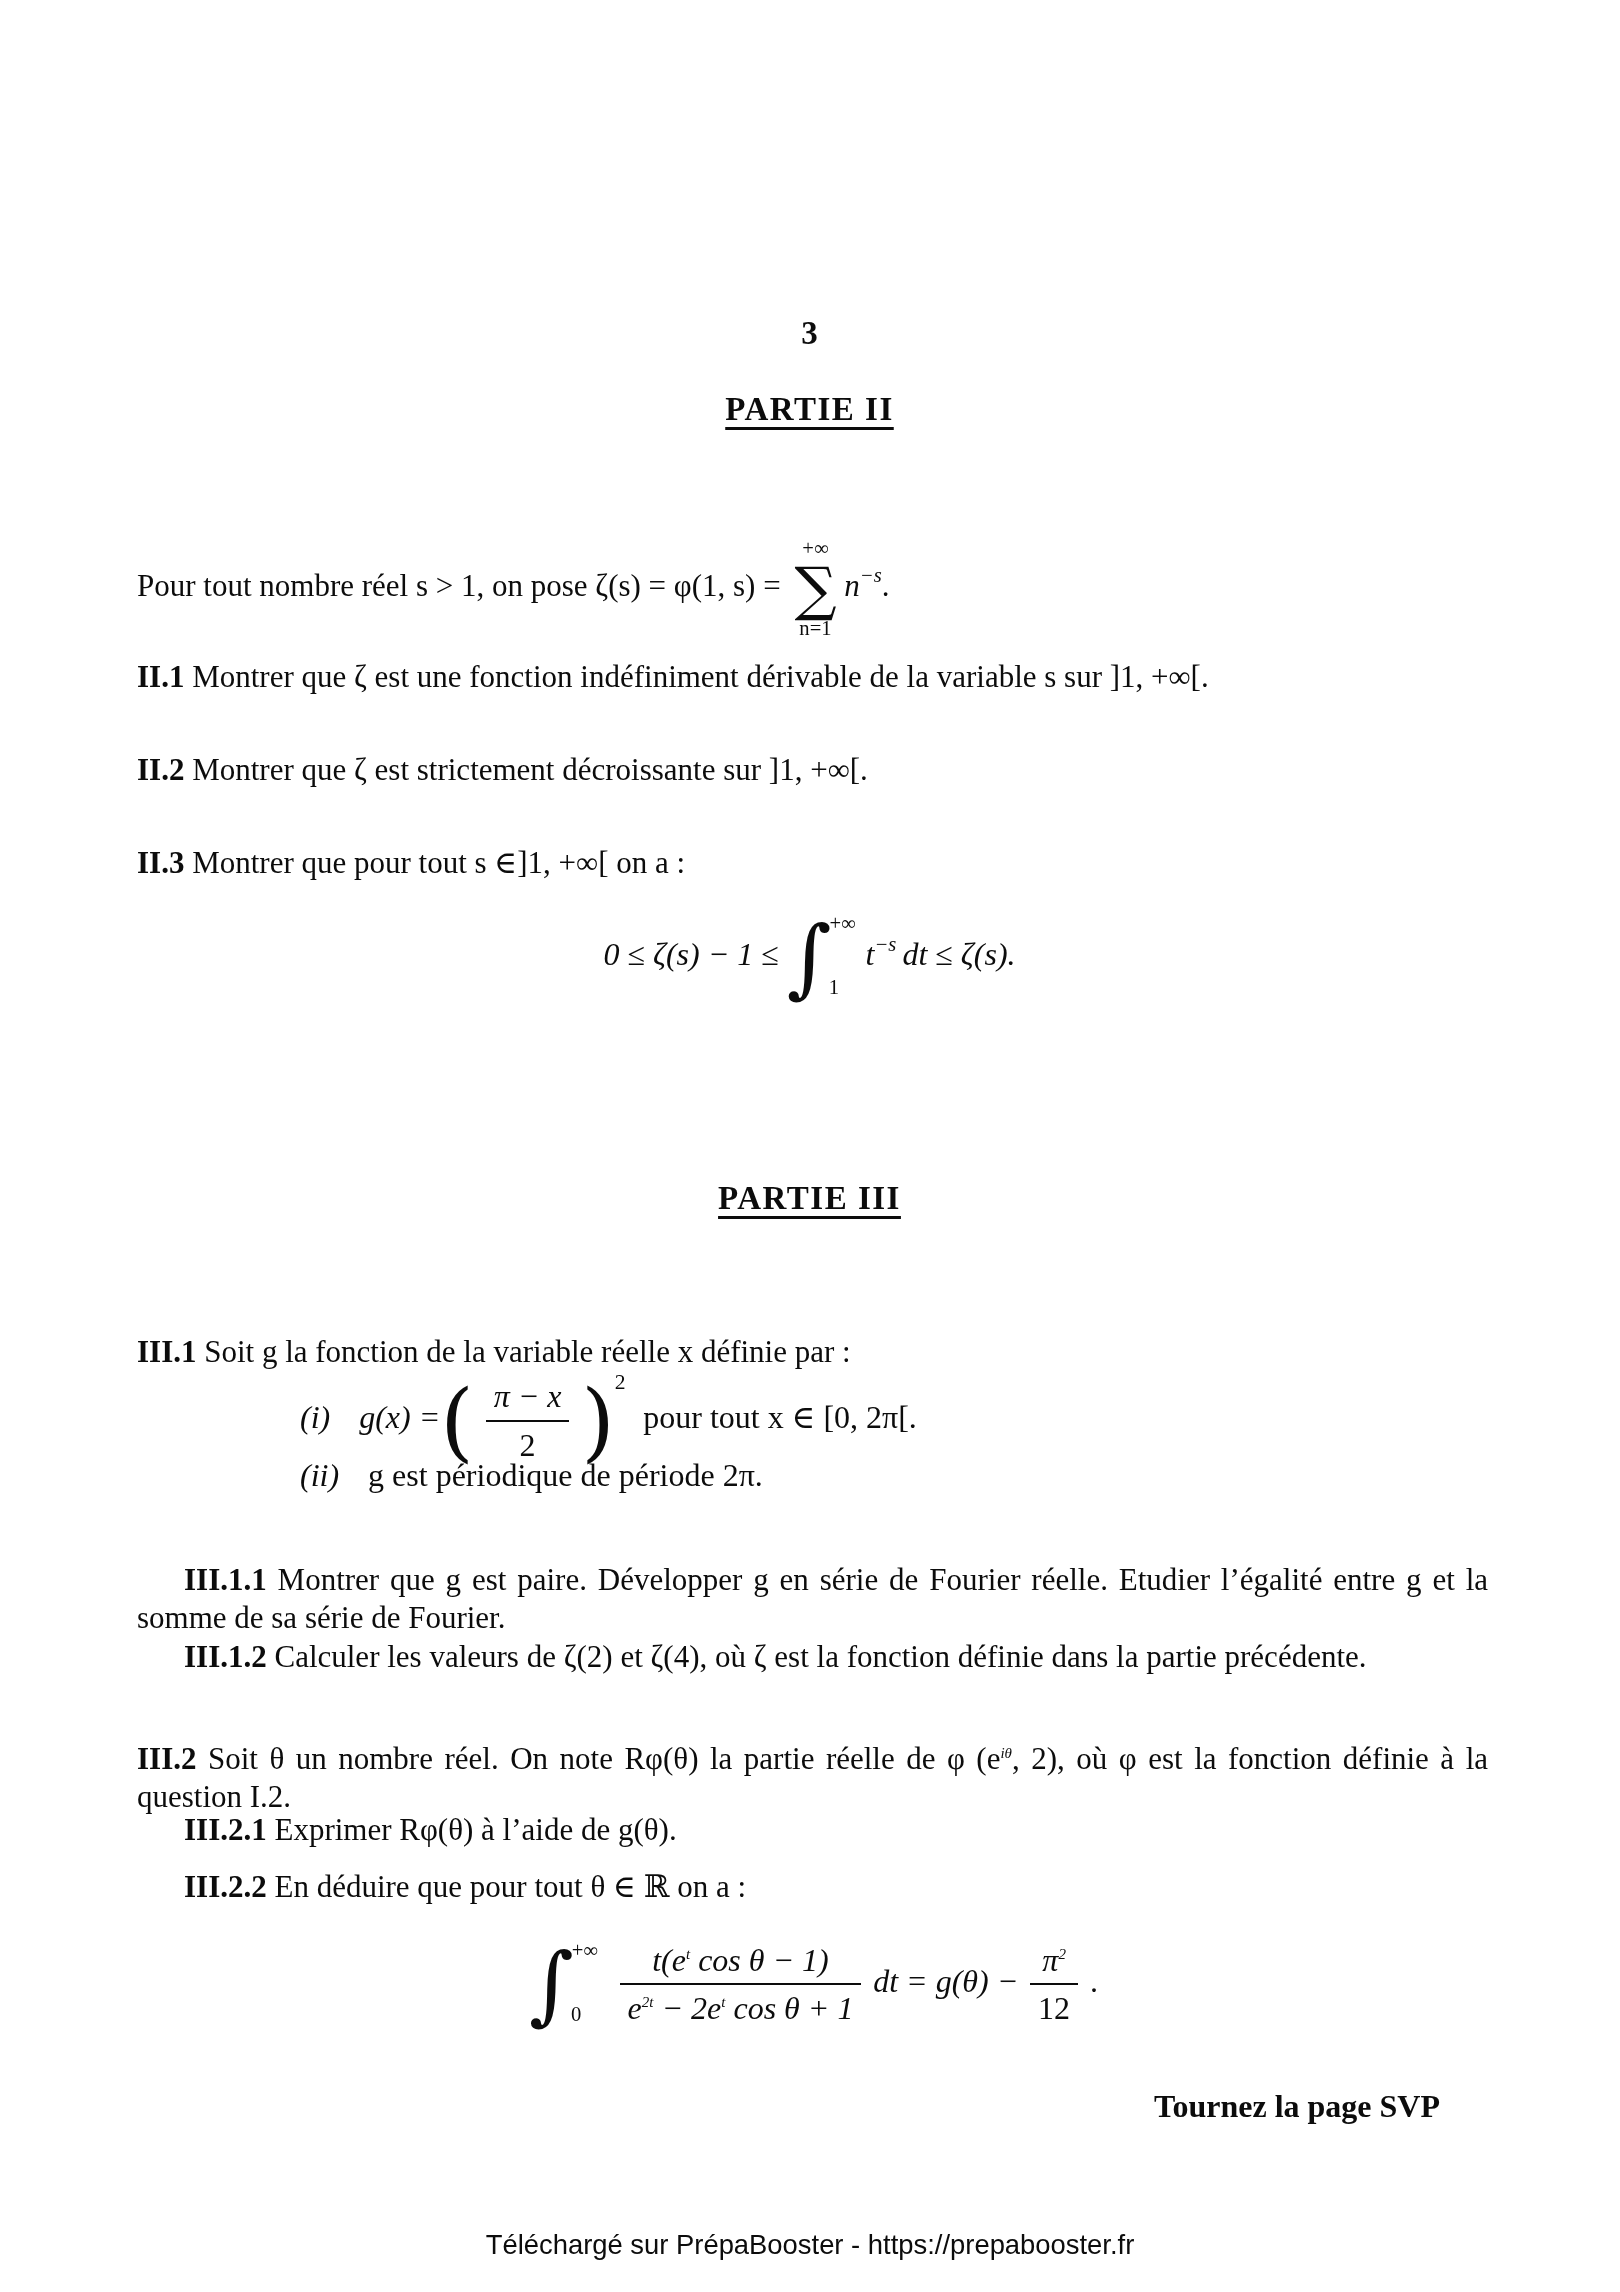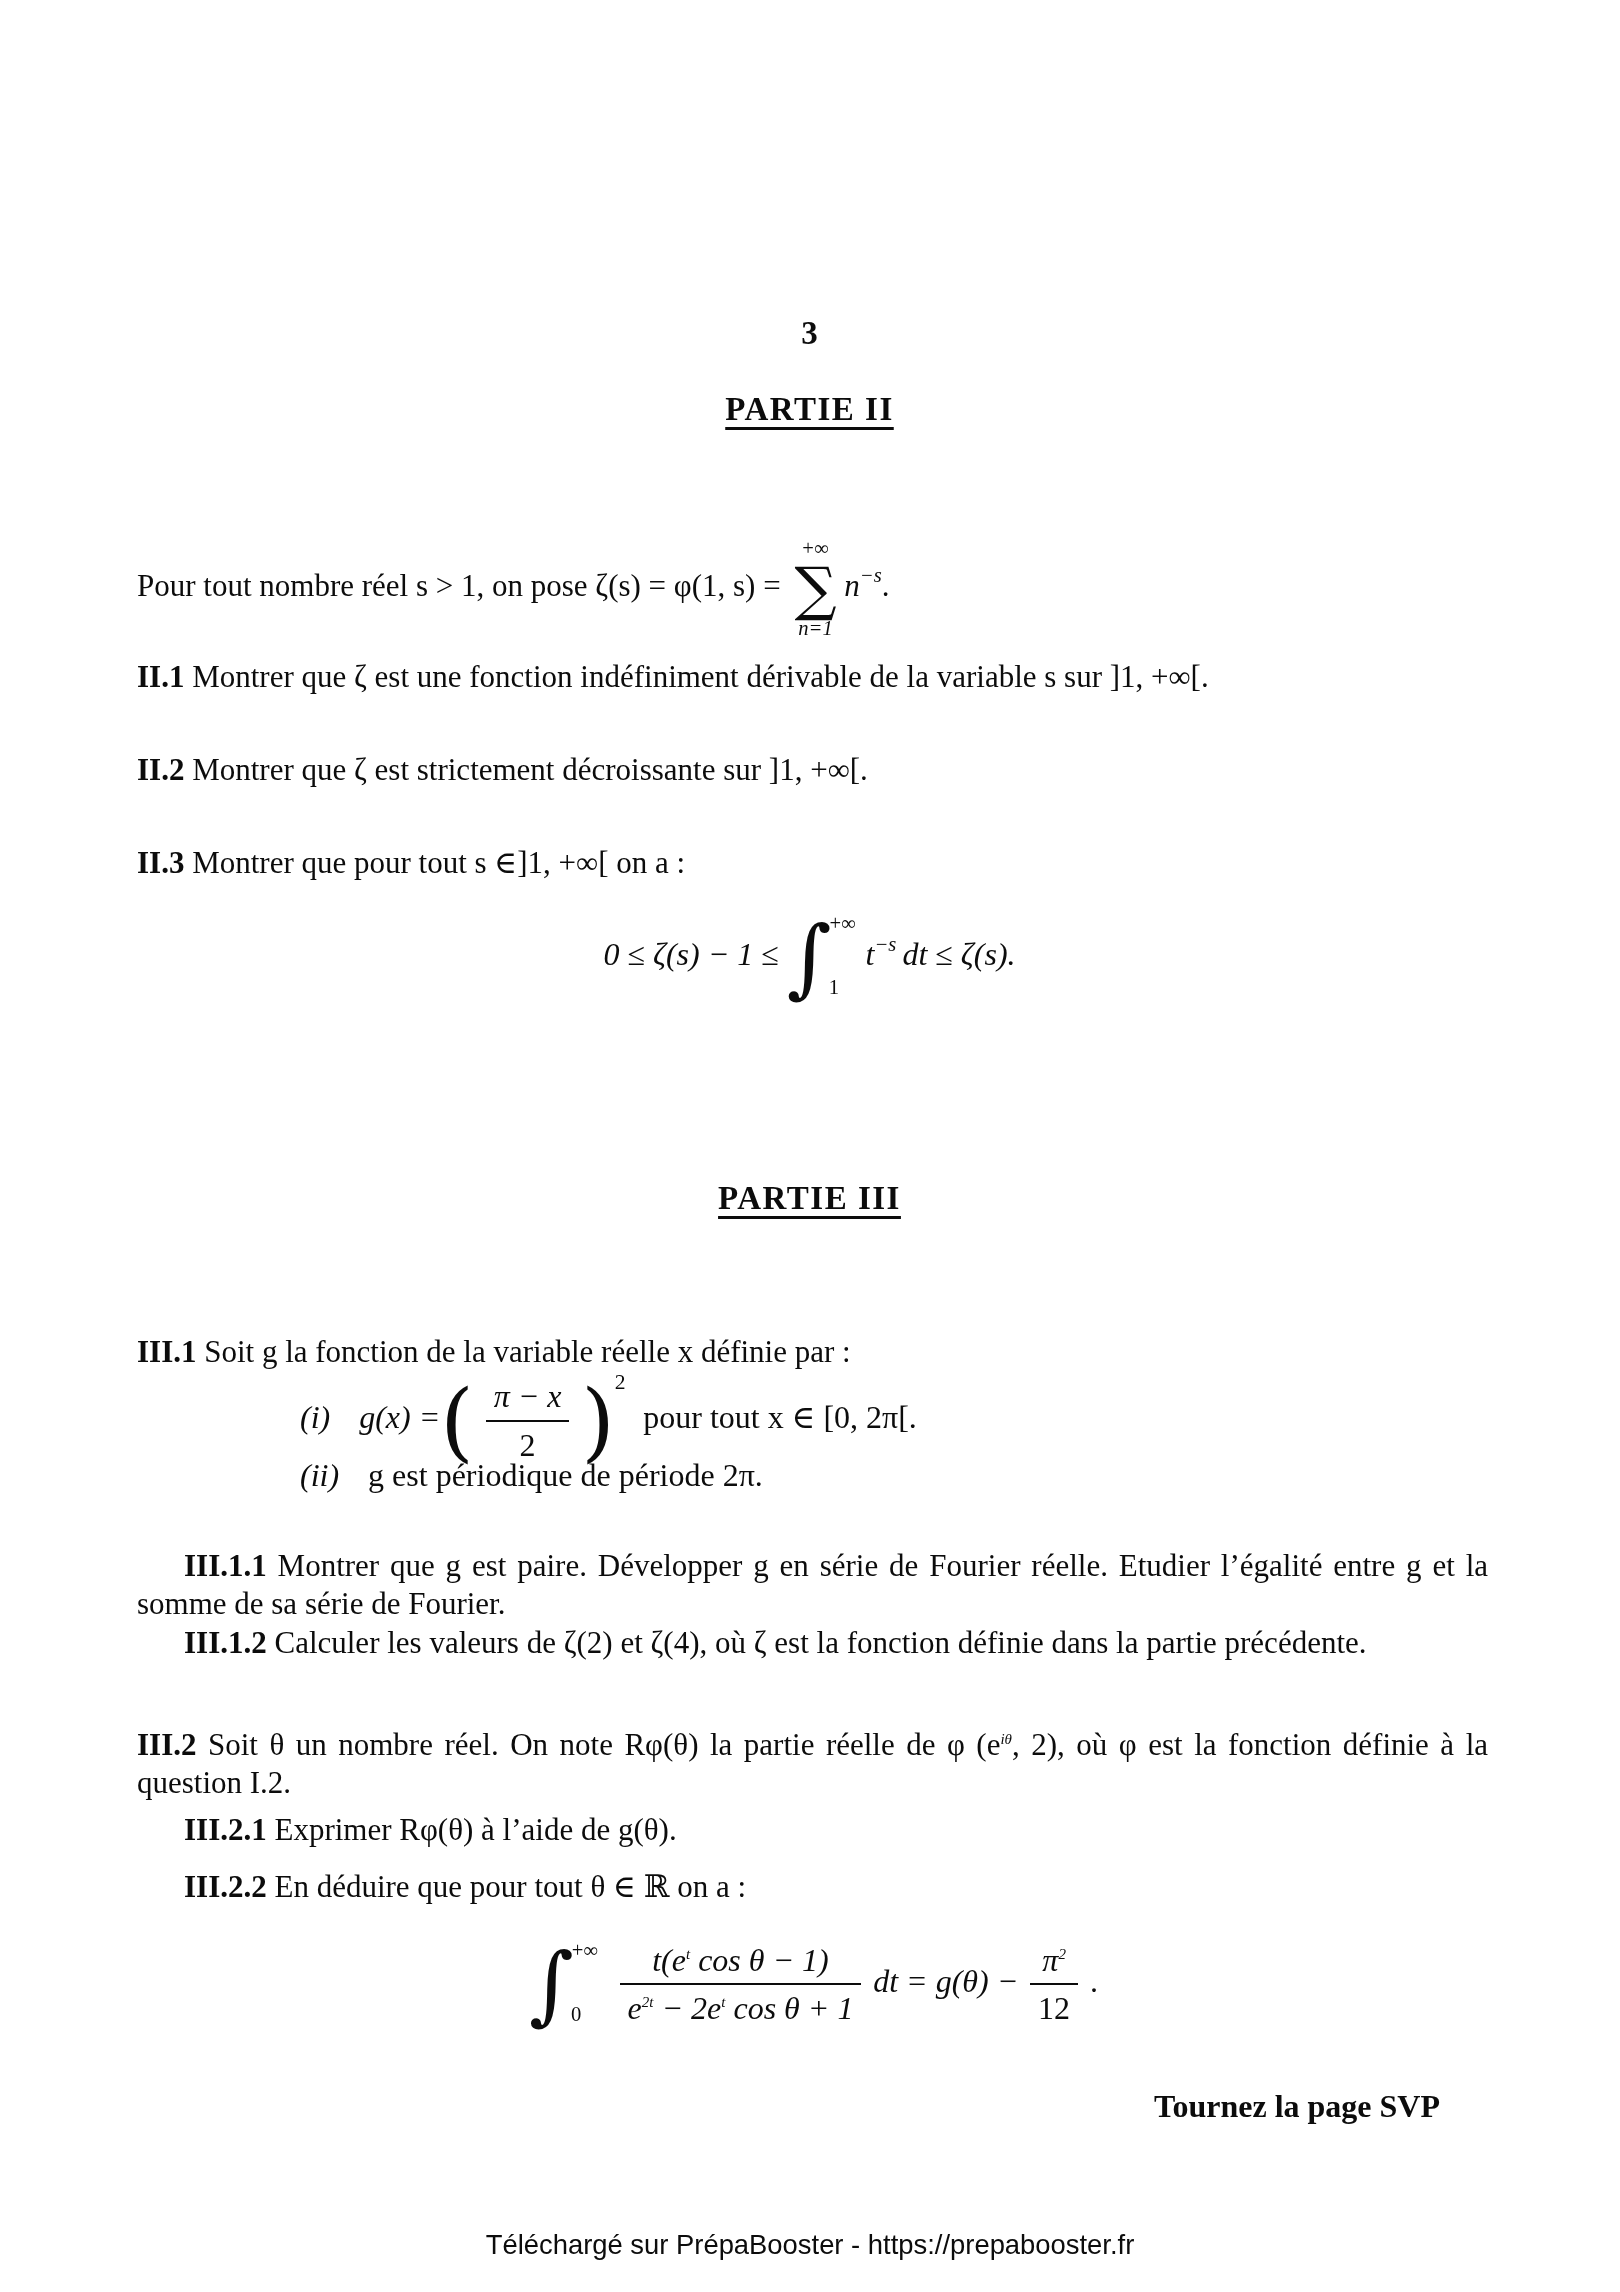--- a/index.html
+++ b/index.html
@@ -14,32 +14,33 @@
   .pagenum { font-size:33px; font-weight:bold; }
   .part-title {
     font-size:33px; font-weight:bold; letter-spacing:1.5px;
     text-decoration:underline; text-decoration-thickness:2.9px; text-underline-offset:6.9px;
   }
   .qline { left:137px; width:1372px; font-size:31px; white-space:nowrap; }
   .qlabel { font-weight:bold; }
   .para {
     left:137px; width:1351px; font-size:31px; line-height:38px;
     text-align:justify;
+    margin-top:14px;
   }
   .para-indent { text-indent:47px; }
   .mi { font-style:italic; }
   sup.exp { font-size:20.6px; vertical-align:13.7px; font-style:italic; letter-spacing:0; }
   sup.exps { font-size:15px; font-style:italic; }
 
   
   .bigsum {
     display:inline-flex; flex-direction:column; align-items:center;
     vertical-align:middle; line-height:1; margin:0 7.8px 0 13.7px;
   }
-  .bigsum .slim { font-size:20.6px; line-height:1.15; font-style:italic; }
+  .bigsum .slim { font-size:20.6px; line-height:1.15; }
   .bigsum .slim.up { font-style:normal; }
   .bigsum .sop { font-size:59px; line-height:0.95; font-family:"DejaVu Serif",serif; }
 
   
   .intgrp { display:inline-flex; vertical-align:middle; margin:0 9.8px 0 7.8px; }
   .int { font-size:86px; line-height:1.1; font-family:"DejaVu Serif",serif; }
   .intlims {
     display:inline-flex; flex-direction:column; justify-content:space-between;
     font-size:20.6px; padding:2px 0 5.9px 0;
   }

